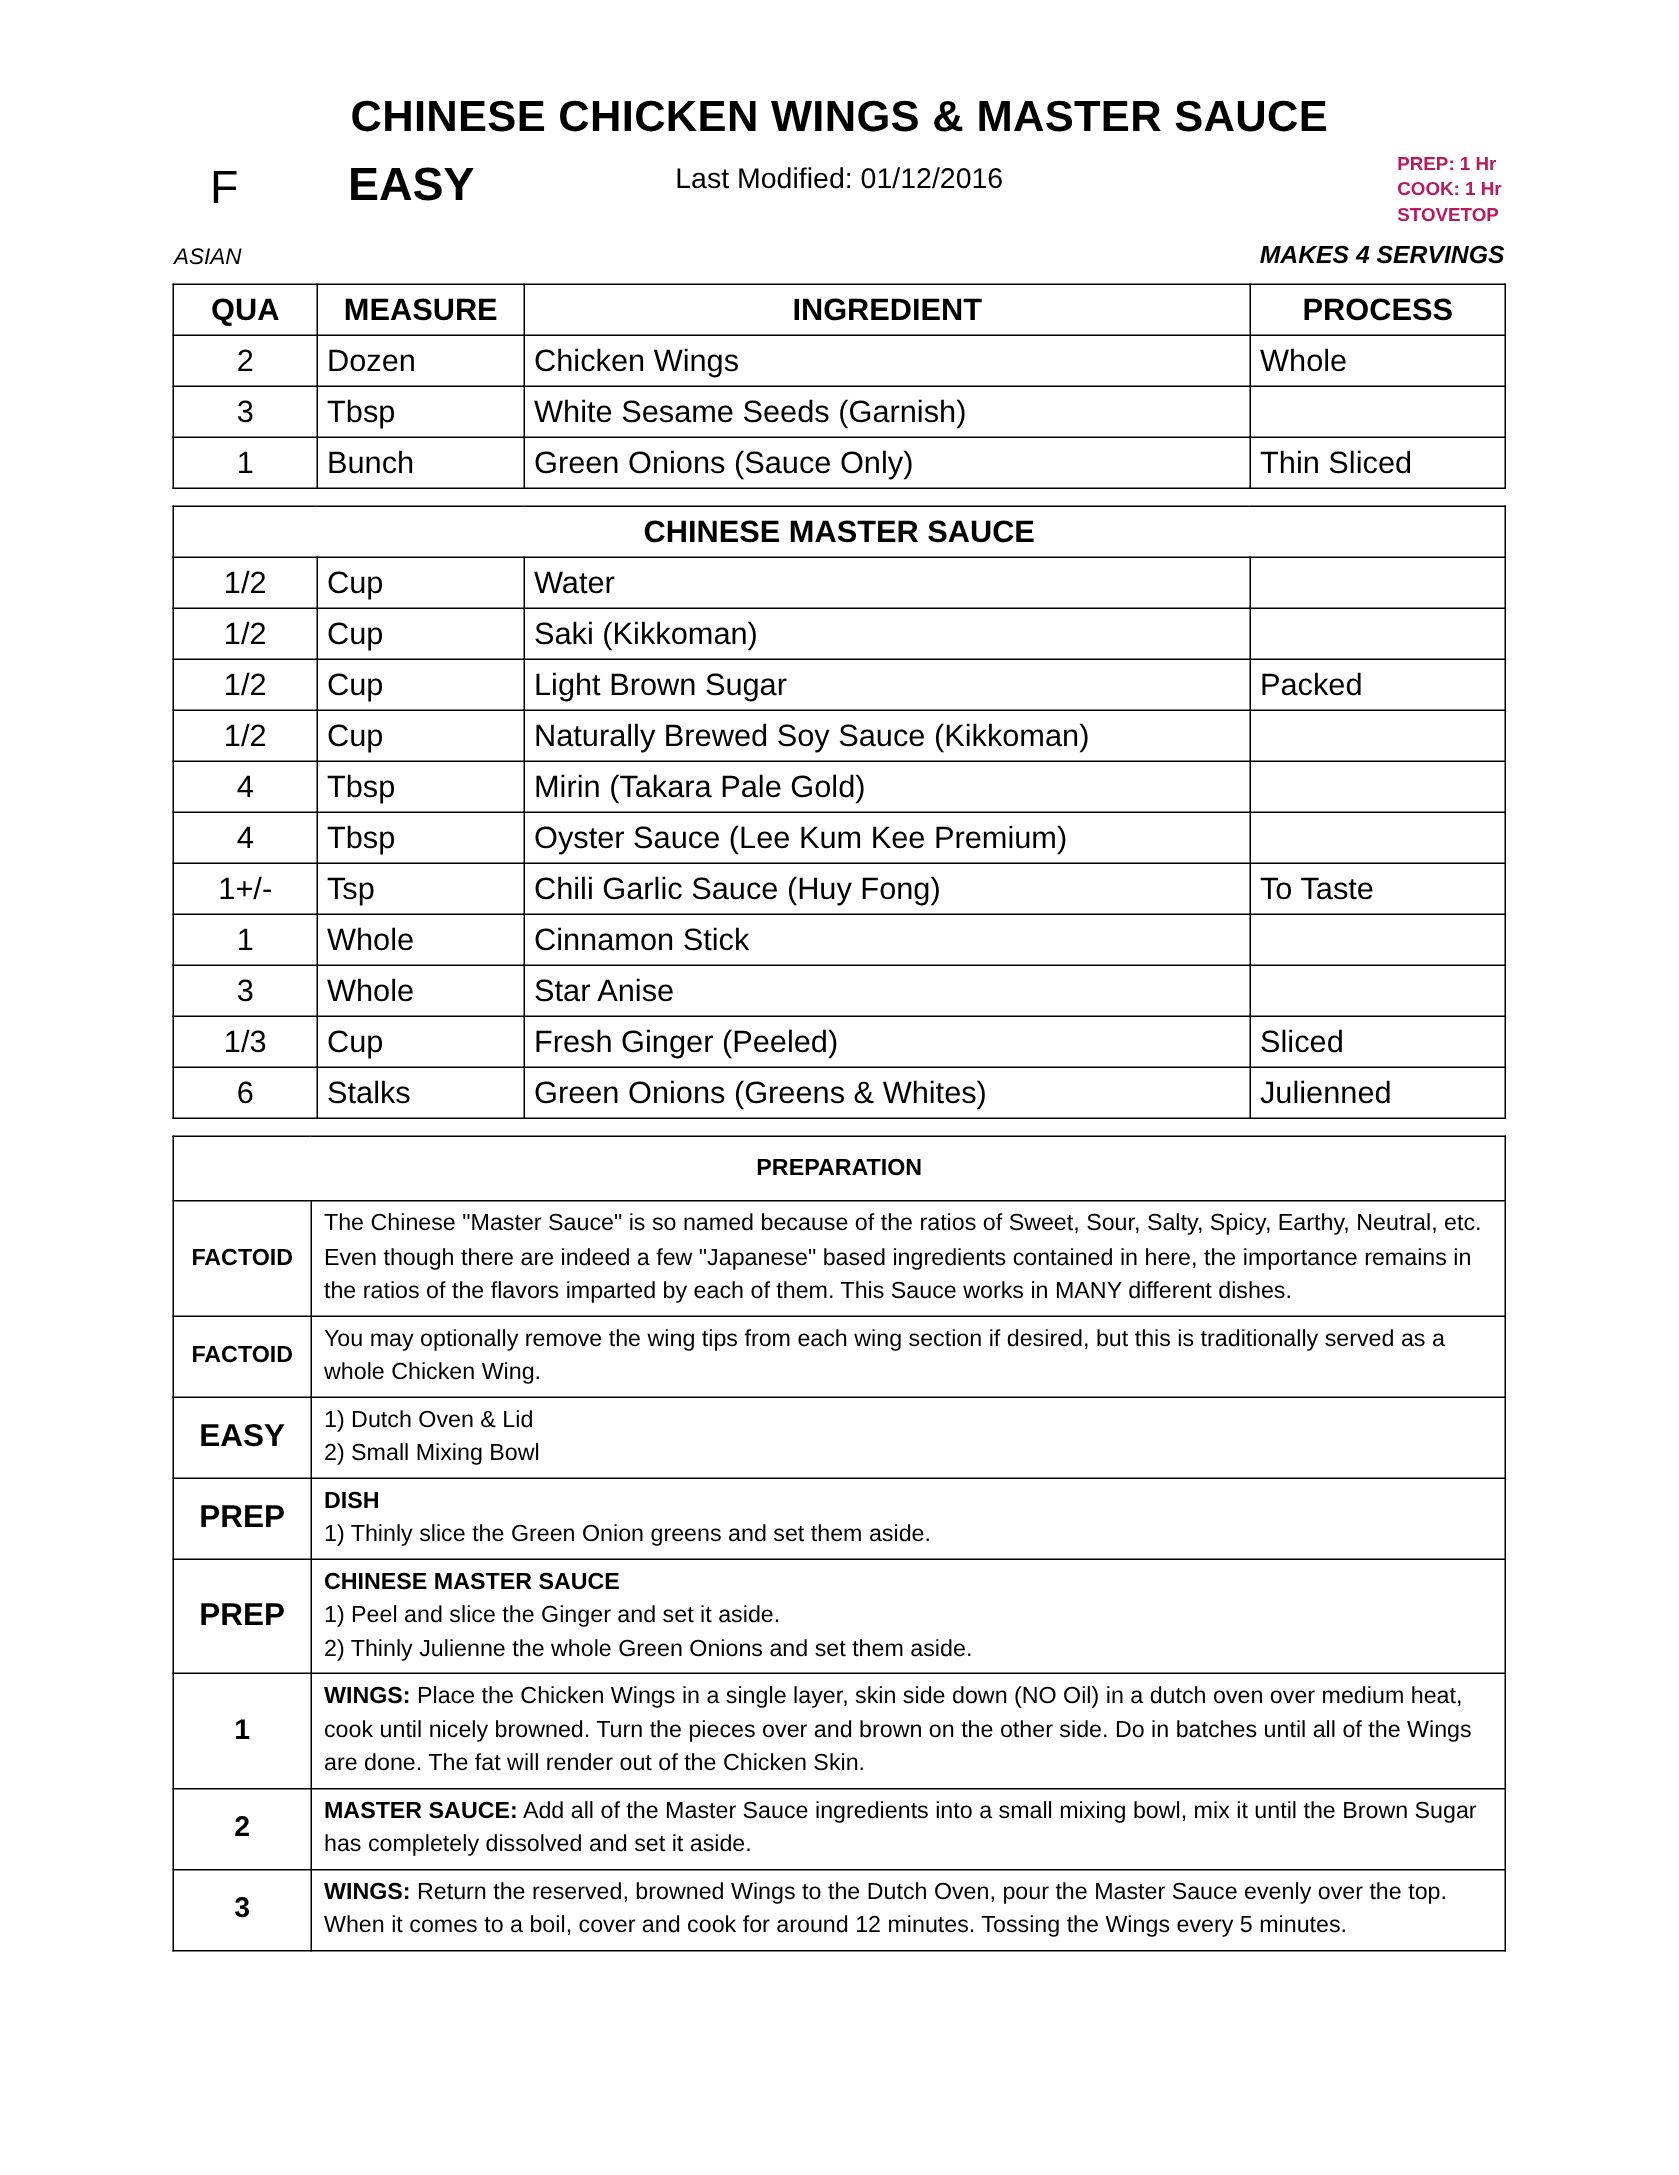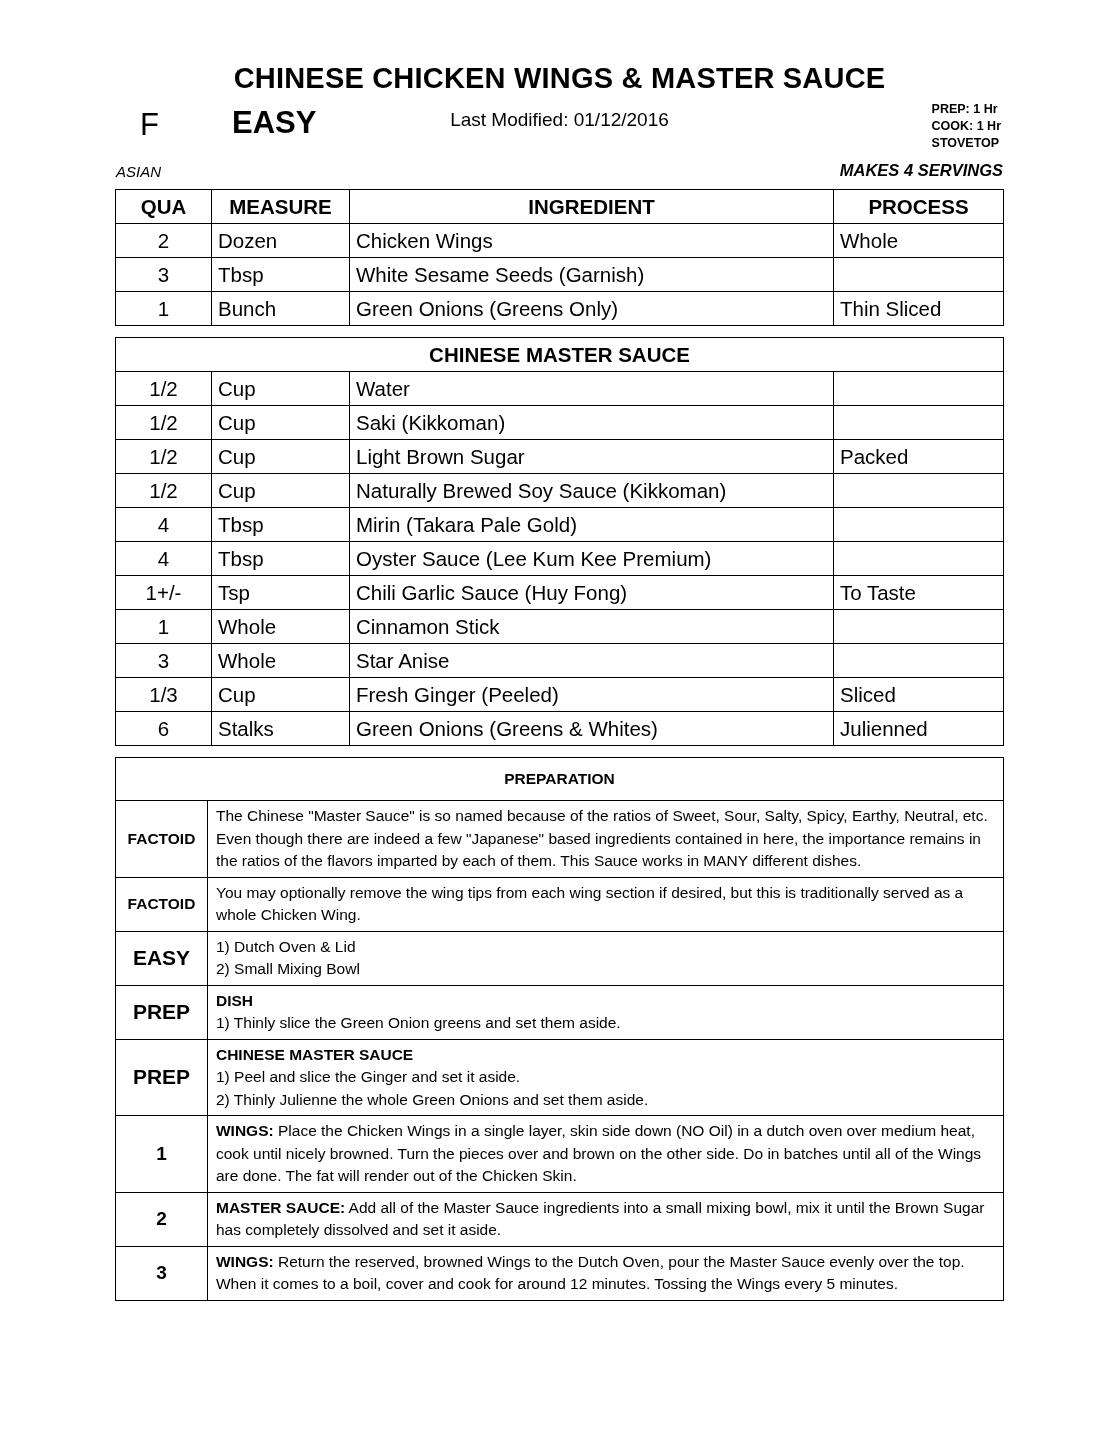--- a/index.html
+++ b/index.html
@@ -60,21 +60,21 @@
     font-size: 19px;
   }
   .meta-block {
     position: absolute;
     right: 118px;
     top: 0px;
     text-align: left;
     font-size: 12.5px;
     line-height: 17px;
     font-weight: bold;
-    color: #000000;
+    color: #be185d;
   }
   .cuisine-row {
     position: relative;
     height: 22px;
     font-style: italic;
   }
   .cuisine {
     position: absolute;
     left: 116px;
     top: 0;
@@ -215,21 +215,21 @@
         </tr>
         <tr>
           <td class="qua">3</td>
           <td>Tbsp</td>
           <td>White Sesame Seeds (Garnish)</td>
           <td></td>
         </tr>
         <tr>
           <td class="qua">1</td>
           <td>Bunch</td>
-          <td>Green Onions (Greens Only)</td>
+          <td>Green Onions (Sauce Only)</td>
           <td>Thin Sliced</td>
         </tr>
       </tbody>
     </table>
   </div>
 
   <div class="tbl-wrap gap">
     <table class="ing">
       <colgroup>
         <col class="c-qua">

